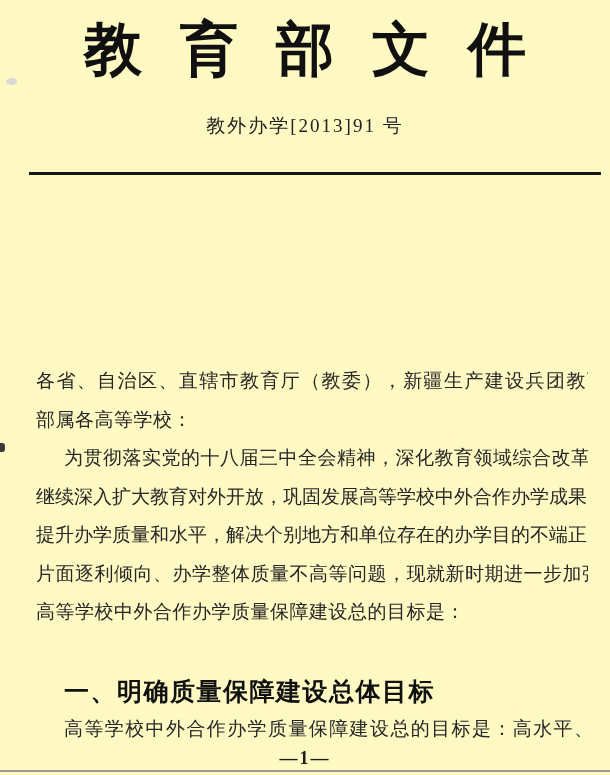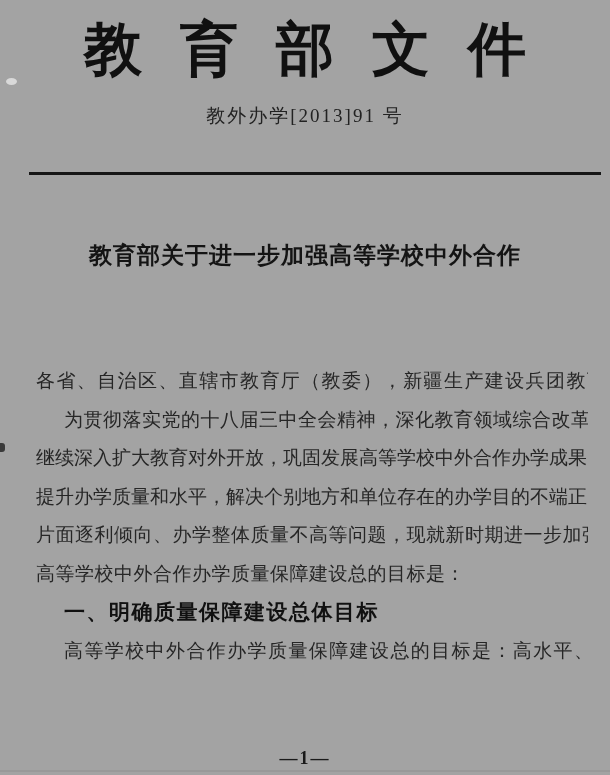--- a/index.html
+++ b/index.html
@@ -1,40 +1,40 @@
 <!DOCTYPE html>
 <html><head>
 <meta charset="utf-8">
 <style>
   html, body { margin: 0; padding: 0; background: #e8e8e8; }
   .paper {
     position: relative;
     width: 610px;
     height: 775px;
-    background: #a3a3a3;
+    background: #fef9c3;
     overflow: hidden;
     font-family: "Liberation Serif", "DejaVu Serif", serif;
     color: #1c1c1c;
   }
   .agency-header {
     position: absolute;
     top: 12px; left: 0; width: 100%;
     box-sizing: border-box;
     padding-left: 38px;            
     text-align: center;
     font-size: 58px;
     line-height: 76px;
     font-weight: 900;
     letter-spacing: 38px;
     color: #101010;
     white-space: nowrap;
   }
   .doc-number {
     position: absolute;
-    top: 102px; left: 0; width: 100%;
+    top: 112px; left: 0; width: 100%;
     text-align: center;
     font-size: 19px;
     line-height: 28px;
     letter-spacing: 2px;
     color: #222222;
   }
   .rule {
     position: absolute;
     top: 172px; left: 29px;
     width: 572px; height: 3px;
@@ -63,23 +63,24 @@
     white-space: nowrap;
     overflow: hidden;
   }
   .indent { padding-left: 28px; }
   .ls-wide   { letter-spacing: 1.4px; }
   .ls-small  { letter-spacing: 0.5px; }
   .ls-none   { letter-spacing: 0px; }
   .section-heading {
     font-family: "Liberation Sans", "DejaVu Sans", sans-serif;
     font-weight: bold;
-    font-size: 21px;
+    font-size: 25px;
     letter-spacing: 1.5px;
     color: #111111;
+    margin-top: 40px;
   }
   .page-number {
     position: absolute;
     top: 744px; left: 0; width: 100%;
     text-align: center;
     font-size: 18px;
     line-height: 28px;
     font-weight: bold;
     letter-spacing: 2px;
     color: #1a1a1a;
@@ -109,25 +110,25 @@
 
 <div class="paper">
 
   <div class="agency-header">教育部文件</div>
 
   <div class="doc-number">教外办学[2013]91 号</div>
 
   <div class="rule"></div>
 
   <div class="title">
-    <div>教育部关于进一步加强高等学校中外合作</div>
   </div>
 
   <div class="body-block">
     <div class="line ls-wide">各省、自治区、直辖市教育厅（教委），新疆生产建设兵团教育局，</div>
+    <div class="line ls-small">部属各高等学校：</div>
     <div class="line ls-small indent">为贯彻落实党的十八届三中全会精神，深化教育领域综合改革，</div>
     <div class="line ls-none">继续深入扩大教育对外开放，巩固发展高等学校中外合作办学成果，</div>
     <div class="line ls-none">提升办学质量和水平，解决个别地方和单位存在的办学目的不端正、</div>
     <div class="line ls-small">片面逐利倾向、办学整体质量不高等问题，现就新时期进一步加强</div>
     <div class="line ls-small">高等学校中外合作办学质量保障建设总的目标是：</div>
     <div class="line section-heading indent">一、明确质量保障建设总体目标</div>
     <div class="line ls-wide indent">高等学校中外合作办学质量保障建设总的目标是：高水平、示</div>
   </div>
 
   <div class="page-number">—1—</div>

